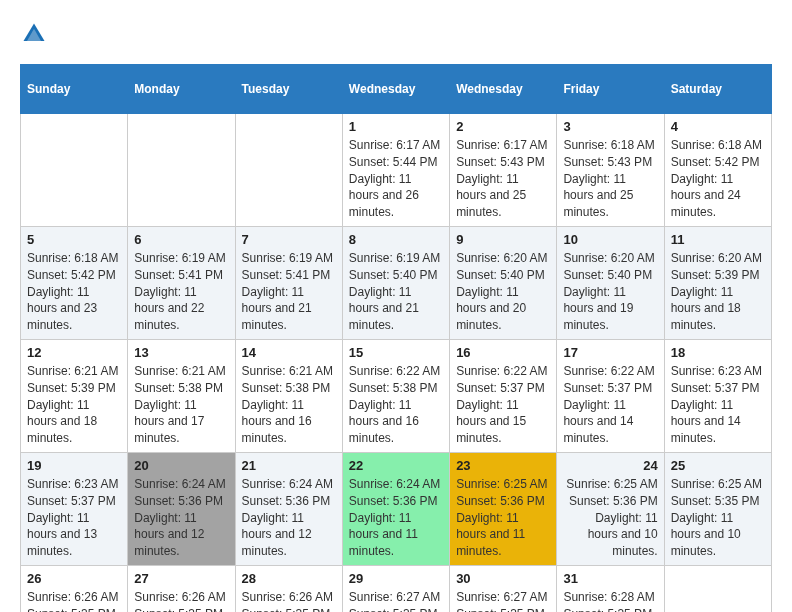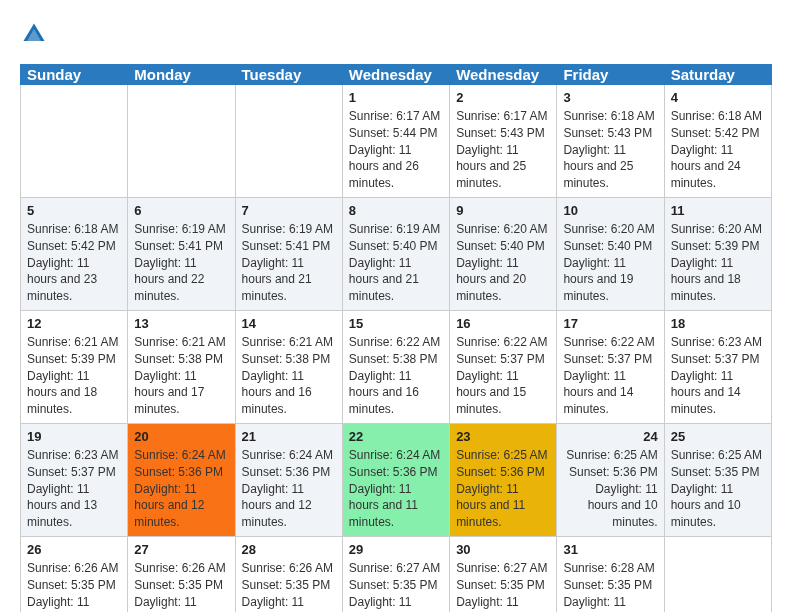--- a/index.html
+++ b/index.html
@@ -54,23 +54,23 @@
       margin-top: 2px;
     }
     .calendar {
       width: 100%;
       border-collapse: collapse;
       font-size: 11px;
     }
     .calendar th {
       background-color: #2a7abf;
       color: #fff;
-      padding: 1px 6px;
+      padding: 17px 6px;
       text-align: left;
-      font-size: 15px;
+      font-size: 12px;
       font-weight: bold;
       border: 1px solid #2a7abf;
     }
     .calendar td {
       border: 1px solid #ccc;
       padding: 5px 6px;
       vertical-align: top;
       width: calc(100% / 7);
       min-height: 80px;
       background: #fff;
@@ -244,21 +244,21 @@
 Daylight: 11 hours and 14 minutes.</div>
         </td>
       </tr>
       <tr>
         <td style="background-color: rgb(240, 244, 248);">
           <span class="day-num">19</span>
           <div class="day-info" style="white-space: pre-line;">Sunrise: 6:23 AM
 Sunset: 5:37 PM
 Daylight: 11 hours and 13 minutes.</div>
         </td>
-        <td style="background-color: #f97316;">
+        <td style="background-color: #a3a3a3;">
           <span class="day-num">20</span>
           <div class="day-info" style="white-space: pre-line;">Sunrise: 6:24 AM
 Sunset: 5:36 PM
 Daylight: 11 hours and 12 minutes.</div>
         </td>
         <td style="background-color: rgb(240, 244, 248);">
           <span class="day-num">21</span>
           <div class="day-info" style="white-space: pre-line;">Sunrise: 6:24 AM
 Sunset: 5:36 PM
 Daylight: 11 hours and 12 minutes.</div>

